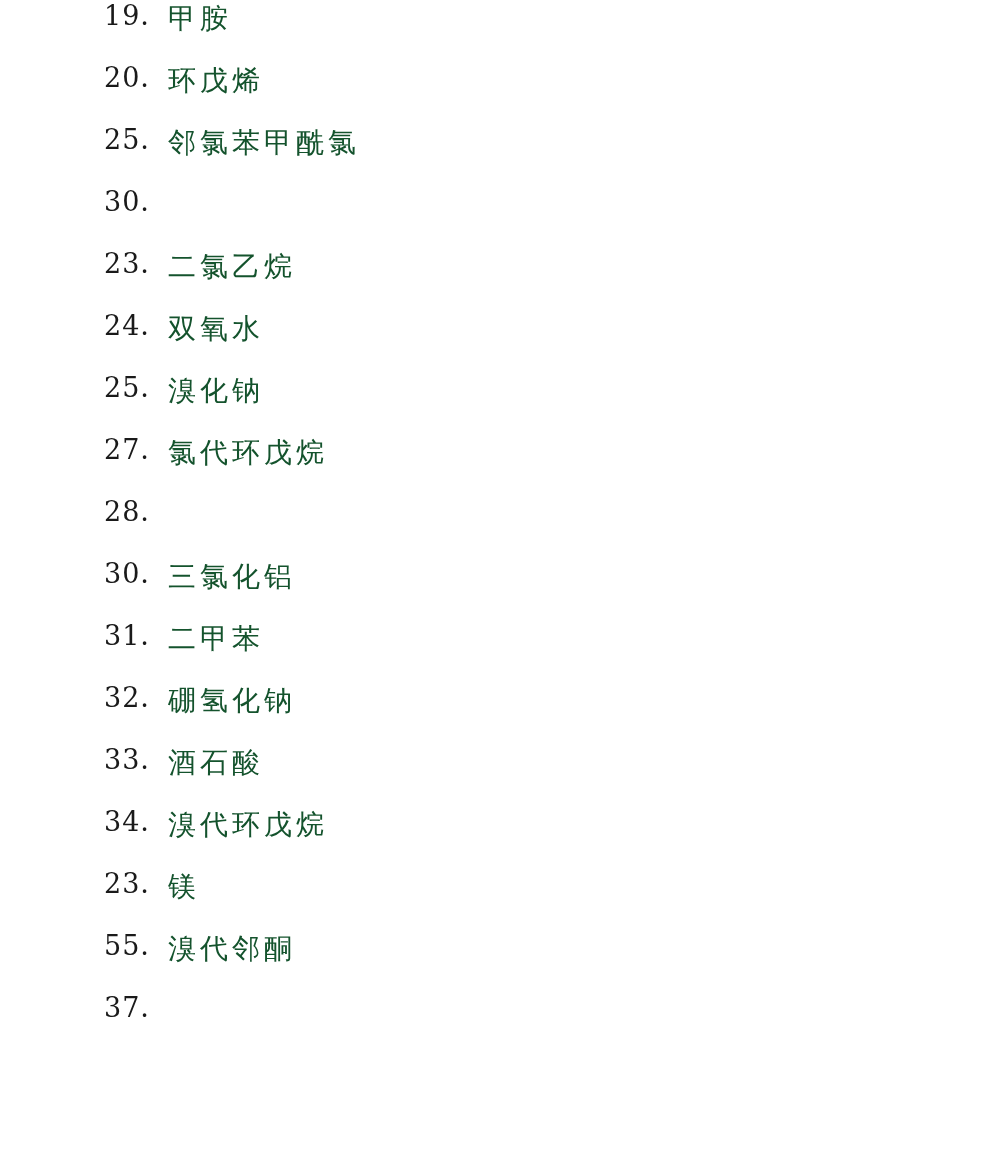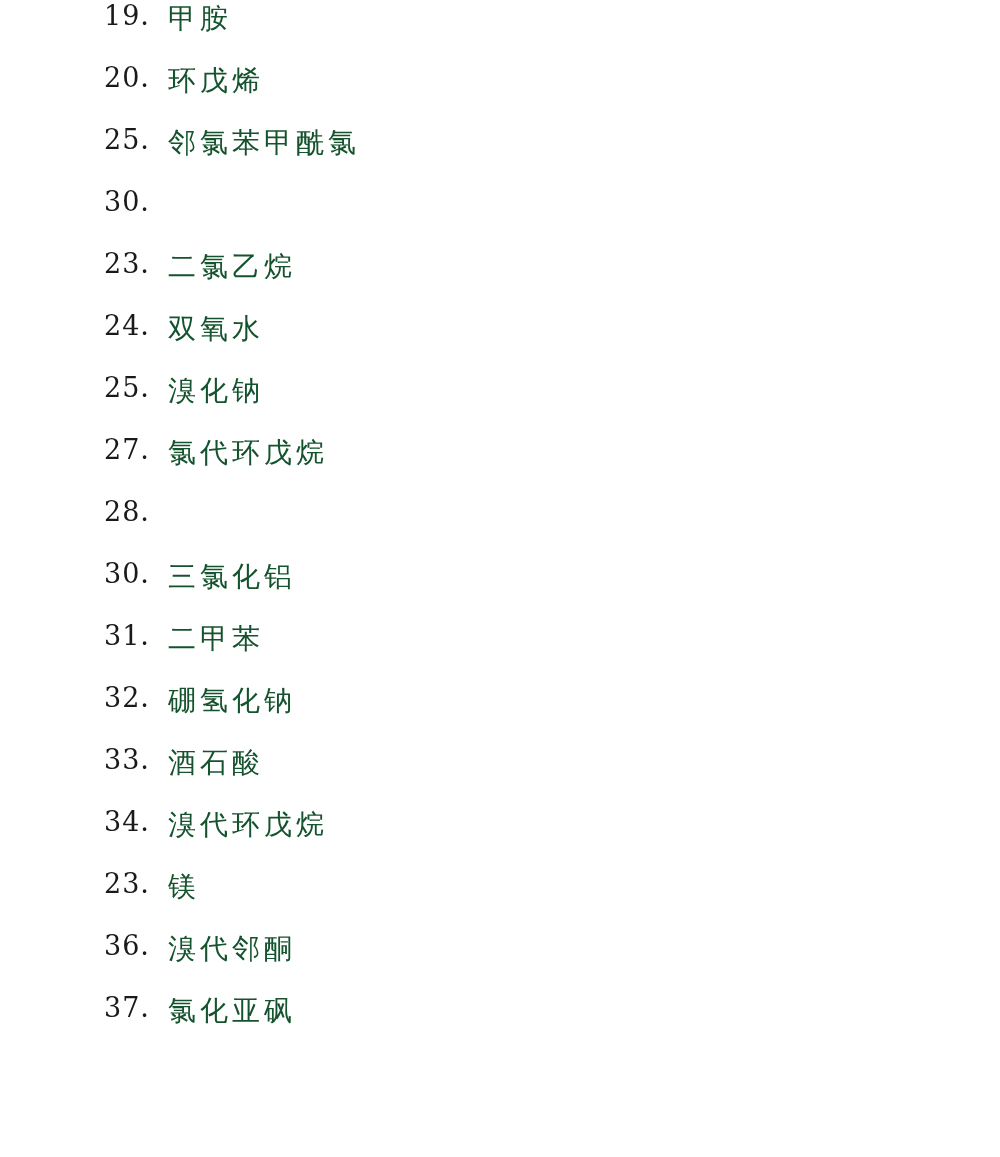--- a/index.html
+++ b/index.html
@@ -107,21 +107,20 @@
     </li>
     <li class="list-item">
       <span class="item-number">34.</span>
       <span class="item-text">溴代环戊烷</span>
     </li>
     <li class="list-item">
       <span class="item-number">23.</span>
       <span class="item-text">镁</span>
     </li>
     <li class="list-item">
-      <span class="item-number">36.</span>
+      <span class="item-number">55.</span>
       <span class="item-text">溴代邻酮</span>
     </li>
     <li class="list-item">
       <span class="item-number">37.</span>
-      <span class="item-text">氯化亚砜</span>
     </li>
   </ol>
 </div>
 
 </body></html>

